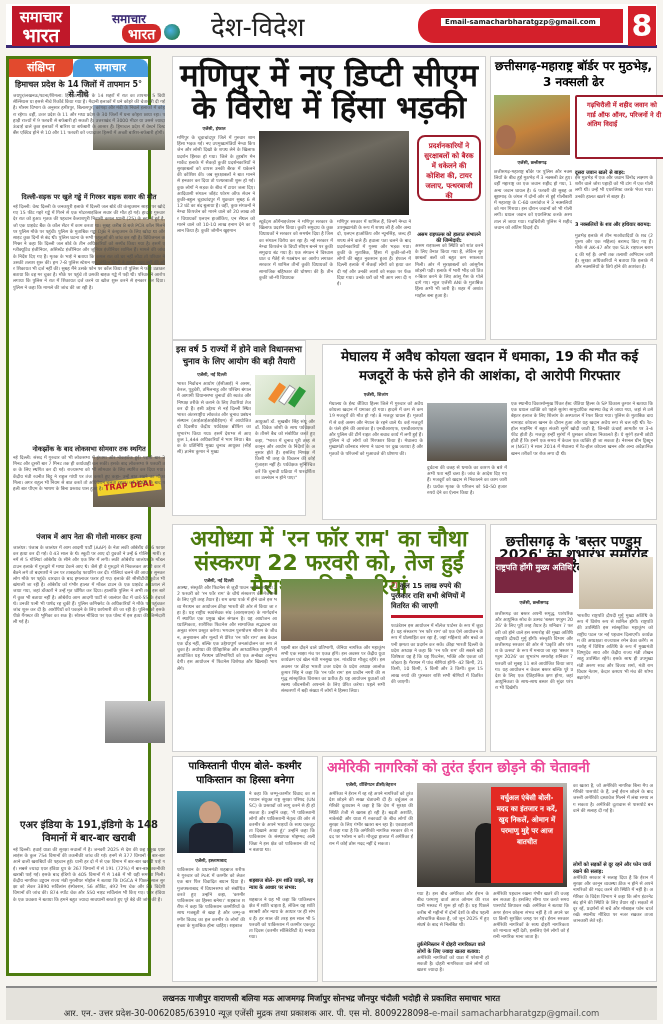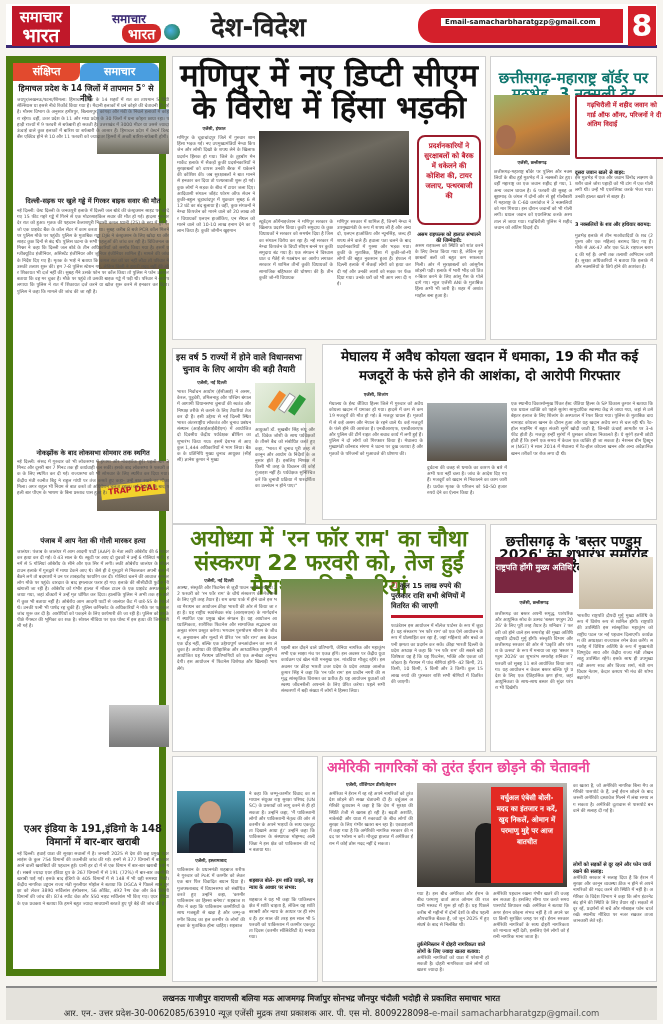--- a/index.html
+++ b/index.html
@@ -8,28 +8,28 @@
 .page{position:absolute;left:0;top:0;width:663px;height:1024px;background:#f6f4ef}
 
 .mast{position:absolute;left:6px;top:4px;width:651px;height:44px;background:#fff;border-bottom:3px solid #3b2a73}
 .logo-box{position:absolute;left:6px;top:2px;width:58px;height:40px;background:#c0182a;color:#fff;font-weight:bold;line-height:18px;text-align:center;padding-top:2px}
 .logo-box .l1{font-size:15px;display:block}
 .logo-box .l2{font-size:19px;display:block}
 .logo2{position:absolute;left:96px;top:6px;width:80px;height:34px}
 .logo2 .t1{position:absolute;left:10px;top:0;font-size:12px;font-weight:bold;color:#3b2a73}
 .logo2 .t2{position:absolute;left:20px;top:14px;font-size:14px;font-weight:bold;color:#fff;background:#d12a2a;border-radius:8px;padding:0 6px}
 .logo2 .globe{position:absolute;left:62px;top:14px;width:16px;height:16px;border-radius:50%;background:radial-gradient(circle at 40% 40%,#4cb3e6,#1a6e2b)}
-.section-title{position:absolute;left:205px;top:4px;font-size:26px;font-weight:bold;color:#222}
+.section-title{position:absolute;left:205px;top:4px;font-size:26px;font-weight:normal;color:#222}
 .date-box{position:absolute;left:412px;top:5px;width:205px;height:34px;background:#d4202b;border-radius:16px 0 0 16px;color:#fff;text-align:center}
 .date-box .d{font-size:12px;font-weight:bold;display:block;margin-top:3px}
 .date-box .e{font-size:7px;display:inline-block;background:#fff;color:#222;padding:0 4px;margin-top:2px;font-weight:bold}
 .pageno{position:absolute;left:622px;top:2px;width:28px;height:40px;background:#d4202b;color:#fff;font-size:30px;font-weight:bold;text-align:center;line-height:40px}
 
 .col{position:absolute;top:56px}
-.col-left{left:6px;width:160px;height:920px;background:#fff;border:7px solid #4d7c0f}
+.col-left{left:6px;width:145px;height:920px;background:#fff;border:3px solid #4d7c0f}
 .tag-row{height:18px;display:flex}
 .tag-a{width:46%;background:#e24a2e;color:#fff;font-size:11px;font-weight:bold;text-align:center;line-height:18px;border-radius:0 0 8px 0}
 .tag-b{width:54%;background:#4a9ee0;color:#fff;font-size:11px;font-weight:bold;text-align:center;line-height:18px;border-radius:8px 8px 0 0}
 .hl{font-weight:bold;color:#222;text-align:center;line-height:1.25}
 .txt{font-size:4.6px;line-height:6.2px;color:#555;text-align:justify;word-break:break-all;overflow:hidden}
 .photo{background:#888;position:absolute}
 .dateline{font-size:4.5px;color:#333;text-align:center;font-weight:bold}
 .abs{position:absolute}
 .callout{position:absolute;border:2px solid #9b1c2c;border-radius:8px;background:#fff;padding:4px}
 .callout .c{color:#c0182a;font-weight:bold;font-size:9px;line-height:13px;text-align:center}
@@ -82,47 +82,47 @@
     <div class="abs photo" style="left:96px;top:642px;width:60px;height:42px;background:linear-gradient(180deg,#c7c7c7,#7a7a7a)"></div>
     <div class="txt abs" style="left:4px;top:486px;width:152px;height:266px">जालंधर: पंजाब के जालंधर में आम आदमी पार्टी (AAP) के नेता लकी ओबेरॉय की 6 फायर कर हत्या कर दी गई। वे 43 साल के थे। स्कूटी पर आए दो युवकों ने उन्हें 6 गोलियां मारीं। इनमें से 5 गोलियां ओबेरॉय के सीने और एक सिर में लगी। लकी ओबेरॉय जालंधर के मॉडल टाउन इलाके में गुरुद्वारे में माथा टेकने आए थे। जैसे ही वे गुरुद्वारे से निकलकर अपनी कार में बैठने लगे तो बदमाशों ने उन पर ताबड़तोड़ फायरिंग कर दी। गोलियां चलने की आवाज सुनकर लोग मौके पर पहुंचे। वारदात के बाद हमलावर फरार हो गए। इलाके की सीसीटीवी फुटेज भी खंगाली जा रही है। ओबेरॉय को गंभीर हालत में मॉडल टाउन के एक प्राइवेट अस्पताल ले जाया गया, जहां डॉक्टरों ने उन्हें मृत घोषित कर दिया। हालांकि पुलिस ने अभी तक इस बारे में कुछ भी बताया नहीं है। ओबेरॉय आम आदमी पार्टी से जालंधर कैंट में वार्ड-55 के इंचार्ज थे। उनकी पत्नी भी पार्षद रह चुकी हैं। पुलिस कमिश्नरेट के अधिकारियों ने मौके पर पहुंचकर जांच शुरू कर दी है। आरोपियों को पकड़ने के लिए छापेमारी की जा रही है। पुलिस को इसके पीछे गैंगस्टर की भूमिका का शक है। सोशल मीडिया पर एक पोस्ट में इस हत्या की जिम्मेदारी ली गई है।</div>
     <div class="hl abs" style="left:2px;top:760px;width:156px;font-size:10px">एअर इंडिया के 191,इंडिगो के 148 विमानों में बार-बार खराबी</div>
     <div class="txt abs" style="left:4px;top:788px;width:152px;height:126px">नई दिल्ली: हवाई यात्रा की सुरक्षा सवालों में है। जनवरी 2025 से देश की छह प्रमुख एयरलाइंस के कुल 754 विमानों की तकनीकी जांच की गई। इनमें से 377 विमानों में बार-बार आने वाली खराबियों की पहचान हुई। यानी हर दो में से एक विमान में बार-बार खराबी पाई गई। सबसे ज्यादा एयर इंडिया ग्रुप के 267 विमानों में से 191 (72%) में बार-बार तकनीकी खराबी पाई गई। इसके बाद इंडिगो के 405 विमानों में से 148 में भी यही समस्या मिली। केंद्रीय नागरिक उड्डयन राज्य मंत्री मुरलीधर मोहोल ने बताया कि DGCA ने पिछले साल सुरक्षा को लेकर 3890 सर्विलांस इंस्पेक्शन, 56 ऑडिट, 492 रैम्प चेक और 84 विदेशी विमानों की जांच की। 874 स्पॉट चेक और 550 नाइट सर्विलांस भी किए गए। एयर इंडिया के एक प्रवक्ता ने बताया कि हमने बहुत ज्यादा सावधानी बरतते हुए पूरे बेड़े की जांच की है।</div>
   </div>
 
   <div class="abs" style="left:172px;top:56px;width:314px;height:284px;background:#fff;border:1px solid #cfcfcf">
     <div class="hl" style="font-size:31px;line-height:32px;margin-top:2px;color:#111">मणिपुर में नए डिप्टी सीएम के विरोध में हिंसा भड़की</div>
     <div class="dateline abs" style="left:6px;top:68px;width:70px">एजेंसी, इंफाल</div>
     <div class="abs photo" style="left:86px;top:74px;width:150px;height:84px;background:linear-gradient(160deg,#3d3a36 0%,#6e6a60 40%,#262521 100%)"></div>
-    <div class="callout" style="left:244px;top:78px;width:64px;height:90px">
+    <div class="callout" style="left:244px;top:78px;width:64px;height:66px">
       <div class="c" style="font-size:7px;line-height:10px">प्रदर्शनकारियों ने सुरक्षाबलों को बैरक में धकेलने की कोशिश की, टायर जलाए, पत्थरबाजी की</div>
     </div>
     <div class="txt abs" style="left:4px;top:78px;width:78px;height:200px">मणिपुर के चूड़ाचांदपुर जिले में गुरुवार शाम हिंसा भड़क गई। नए उपमुख्यमंत्रियों नेम्चा किपजेन और लोसी दिखो के शपथ लेने के खिलाफ प्रदर्शन हिंसक हो गया। जिले के तुइबोंग मेन मार्केट इलाके में सैकड़ों कुकी प्रदर्शनकारियों ने सुरक्षाबलों को वापस उनकी बैरक में धकेलने की कोशिश की। जब सुरक्षाबलों ने बात मानने से इनकार कर दिया तो पत्थरबाजी शुरू हो गई। कुछ लोगों ने सड़क के बीच में टायर जला दिए। आदिवासी संगठन जॉइंट फोरम ऑफ सेवन ने कुकी-बहुल चूड़ाचांदपुर में शुक्रवार सुबह 6 से 12 घंटे का बंद बुलाया है। वहीं, कुछ संगठनों ने नेम्चा किपजेन को मारने वाले को 20 लाख और विधायकों एलएन हाओकिप, एन सेंथल को मारने वाले को 10-10 लाख इनाम देने का ऐलान किया है। कुकी जोमीन खुइमान</div>
     <div class="txt abs" style="left:86px;top:162px;width:74px;height:118px">स्टूडेंट्स ऑर्गेनाइजेशन ने मणिपुर सरकार के खिलाफ प्रदर्शन किया। कुकी समुदाय के कुछ विधायकों ने सरकार को समर्थन दिया है जिसका संगठन विरोध कर रहा है। नई सरकार में नेम्चा किपजेन के डिप्टी सीएम बनने पर कुकी समुदाय बंट गया है। एक संगठन ने विश्वासघात व मैतेई से गठबंधन का आरोप लगाकर सरकार में शामिल तीनों कुकी विधायकों के सामाजिक बहिष्कार की घोषणा की है। तीन कुकी जो-मी विधायक</div>
     <div class="txt abs" style="left:164px;top:162px;width:74px;height:118px">मणिपुर सरकार में शामिल हैं, जिनमें नेम्चा ने उपमुख्यमंत्री के रूप में शपथ ली है और अन्य दो, एलएन हाओकिप और न्यूनसिंह, जल्द ही शपथ लेने वाले हैं। हवाला पता चलने के बाद प्रदर्शनकारियों में गुस्सा और भड़क गया। कुकी के मुताबिक, हिंसा में कुकी-जो-मी लोगों की बहुत नुकसान हुआ है। इंफाल में दिल्ली इलाके में सैकड़ों लोगों को हत्या कर दी गई और उनकी लाशों को सड़क पर फेंक दिया गया। उनके घरों को भी आग लगा दी गई।</div>
     <div class="abs" style="left:242px;top:174px;width:68px;font-size:5px;font-weight:bold;text-align:center">असम राइफल्स को हालात संभालने की जिम्मेदारी:</div>
     <div class="txt abs" style="left:242px;top:186px;width:68px;height:94px">असम राइफल्स को स्थिति को शांत करने के लिए तैनात किया गया है, लेकिन सुरक्षाबलों बलों को बहुत कम सफलता मिली। ओर में सुरक्षाबलों को आंसूगैस छोड़नी पड़ी। इलाके में भारी भीड़ को तितर-बितर करने के लिए आंसू गैस के गोले दागे गए। न्यूज एजेंसी ANI के मुताबिक हिंसा अभी भी जारी है। शहर में अशांत माहौल बना हुआ है।</div>
   </div>
 
   <div class="abs" style="left:490px;top:56px;width:167px;height:284px;background:#fff;border:1px solid #cfcfcf">
-    <div class="hl" style="font-size:15px;line-height:16px;margin-top:13px;color:#0f766e">छत्तीसगढ़-महाराष्ट्र बॉर्डर पर मुठभेड़, 3 नक्सली ढेर</div>
+    <div class="hl" style="font-size:12px;line-height:16px;margin-top:1px;color:#000000">छत्तीसगढ़-महाराष्ट्र बॉर्डर पर मुठभेड़, 3 नक्सली ढेर</div>
     <div class="abs photo" style="left:3px;top:38px;width:76px;height:60px;background:linear-gradient(160deg,#9db36b 0%,#c4823c 55%,#7d5d44 100%)">
       <div style="position:absolute;left:2px;top:30px;width:20px;height:24px;border-radius:50%;background:#a86f4f"></div>
     </div>
     <div class="callout" style="left:84px;top:38px;width:98px;height:64px;border-radius:2px;border-color:#9b1c2c">
       <div class="c" style="font-size:6.5px;line-height:9.5px;text-align:left;padding-left:6px">गढ़चिरौली में शहीद जवान को गार्ड ऑफ ऑनर, परिजनों ने दी अंतिम विदाई</div>
     </div>
     <div class="dateline abs" style="left:3px;top:102px;width:76px">एजेंसी, छत्तीसगढ़</div>
     <div class="txt abs" style="left:3px;top:112px;width:78px;height:170px">छत्तीसगढ़-महाराष्ट्र बॉर्डर पर पुलिस और नक्सलियों के बीच हुई मुठभेड़ में 3 नक्सली ढेर हुए। वहीं महाराष्ट्र का एक जवान शहीद हो गया, 1 अन्य जवान घायल है। 6 फरवरी की सुबह अबूझमाड़ के जंगल में दोनों ओर से हुई गोलीबारी में महाराष्ट्र के C-60 कमांडोज ने 3 नक्सलियों को मार गिराया। इस दौरान जवानों को भी गोली लगी। घायल जवान को एयरलिफ्ट करके अस्पताल ले जाया गया। गढ़चिरौली पुलिस ने शहीद जवान को अंतिम विदाई दी।</div>
     <div class="abs" style="left:84px;top:112px;width:78px;font-size:5px;font-weight:bold">दूसरा जवान खतरे से बाहर:</div>
     <div class="txt abs" style="left:84px;top:118px;width:78px;height:44px">इस मुठभेड़ में एक और जवान विनोद लक्ष्मण के शरीर वाले जोरा पहाड़ी को भी टांग में एक गोली लगी थी। उन्हें भी एयरलिफ्ट करके भेजा गया। उनकी हालत खतरे से बाहर है।</div>
     <div class="abs" style="left:84px;top:164px;width:78px;font-size:5px;font-weight:bold">3 नक्सलियों के शव और हथियार बरामद:</div>
     <div class="txt abs" style="left:84px;top:176px;width:78px;height:106px">मुठभेड़ इलाके से तीन माओवादियों के शव (2 पुरुष और एक महिला) बरामद किए गए हैं। मौके से AK-47 और एक SLR राइफल बरामद की गई है। अभी तक तलाशी अभियान जारी है। सुरक्षा अधिकारियों ने बताया कि इलाके में और नक्सलियों के छिपे होने की आशंका है।</div>
   </div>
 
-  <div class="abs" style="left:172px;top:348px;width:134px;height:176px;background:#fff;border:1px solid #cfcfcf">
+  <div class="abs" style="left:172px;top:340px;width:134px;height:176px;background:#fff;border:1px solid #cfcfcf">
     <div class="hl" style="font-size:8.5px;line-height:12px;margin-top:2px">इस वर्ष 5 राज्यों में होने वाले विधानसभा चुनाव के लिए आयोग की बड़ी तैयारी</div>
     <div class="dateline abs" style="left:4px;top:30px;width:70px">एजेंसी, नई दिल्ली</div>
     <div class="abs photo" style="left:82px;top:34px;width:60px;height:40px;background:linear-gradient(135deg,#e8efe0,#bfd4b0)">
       <div style="position:absolute;left:18px;top:8px;width:8px;height:20px;background:#f28a2e;transform:rotate(35deg)"></div>
       <div style="position:absolute;left:28px;top:10px;width:8px;height:20px;background:#fff;border:1px solid #999;transform:rotate(35deg)"></div>
       <div style="position:absolute;left:38px;top:12px;width:8px;height:20px;background:#2d9a3b;transform:rotate(35deg)"></div>
     </div>
     <div class="txt abs" style="left:4px;top:40px;width:74px;height:130px">भारत निर्वाचन आयोग (ईसीआई) ने असम, केरल, पुडुचेरी, तमिलनाडु और पश्चिम बंगाल में आगामी विधानसभा चुनावों की स्वतंत्र और निष्पक्ष तरीके से कराने के लिए तैयारियां तेज कर दी हैं। इसी उद्देश्य से नई दिल्ली स्थित भारत अंतरराष्ट्रीय लोकतंत्र और चुनाव प्रबंधन संस्थान (आईआईआईडीईएम) में आयोजित दो दिवसीय केंद्रीय पर्यवेक्षक ब्रीफिंग का शुभारंभ किया गया। इसमें देशभर से आए कुल 1,444 अधिकारियों ने भाग लिया। बैठक के प्रतिनिधि मुख्य चुनाव आयुक्त (सीईसी) ज्ञानेश कुमार ने मुख्य</div>
     <div class="txt abs" style="left:82px;top:78px;width:60px;height:92px">आयुक्तों डॉ. सुखबीर सिंह संधू और डॉ. विवेक जोशी के साथ पर्यवेक्षकों के तीसरे बैच को संबोधित करते हुए कहा, "भारत में चुनाव पूरी तरह से कानून और आयोग के निर्देशों के अनुसार होते हैं। इसलिए निष्पक्ष में किसी भी तरह के विचलन की कोई गुंजाइश नहीं है। पर्यवेक्षक सुनिश्चित करें कि चुनावी प्रक्रिया में पारदर्शिता का उल्लंघन न होने पाए।"</div>
   </div>
@@ -152,20 +152,21 @@
   <div class="abs" style="left:490px;top:524px;width:167px;height:228px;background:#fff;border:1px solid #cfcfcf">
     <div class="hl" style="font-size:14px;line-height:13px;margin-top:10px;color:#111">छत्तीसगढ़ के 'बस्तर पण्डुम 2026' का शुभारंभ समारोह सात फरवरी को</div>
     <div class="maroon" style="left:4px;top:32px;width:78px;height:36px;font-size:8px;line-height:12px;padding-top:5px">राष्ट्रपति होंगी मुख्य अतिथि</div>
     <div class="abs photo" style="left:88px;top:32px;width:74px;height:52px;background:linear-gradient(180deg,#e8e0d0,#c9bca6)"></div>
     <div class="dateline abs" style="left:4px;top:74px;width:78px">एजेंसी, छत्तीसगढ़</div>
     <div class="txt abs" style="left:4px;top:86px;width:78px;height:138px">छत्तीसगढ़ का बस्तर अपनी समृद्ध, पारंपरिक और आधुनिक सोच के उत्सव 'बस्तर पण्डुम 2026' के लिए पूरी तरह तैयार है। शनिवार 7 फरवरी को होने वाले इस समारोह की मुख्य अतिथि राष्ट्रपति द्रौपदी मुर्मु होंगी। संस्कृति विभाग और छत्तीसगढ़ सरकार की ओर से 'प्रकृति और परंपरा के उत्सव' के रूप में मनाया जा रहा 'बस्तर पण्डुम 2026' का शुभारंभ समारोह शनिवार 7 फरवरी को सुबह 11 बजे आयोजित किया जाएगा। यह आयोजन न केवल बस्तर बल्कि पूरे प्रदेश के लिए एक ऐतिहासिक क्षण होगा, जहां आधुनिकता के साथ-साथ बस्तर की सुंदर परंपरा भी दिखेगी।</div>
     <div class="txt abs" style="left:86px;top:88px;width:76px;height:136px">भारतीय राष्ट्रपति द्रौपदी मुर्मु मुख्य अतिथि के रूप में विशेष रूप से शामिल होंगी। राष्ट्रपति की उपस्थिति इस सांस्कृतिक महाकुंभ को राष्ट्रीय पटल पर नई पहचान दिलाएगी। कार्यक्रम की अध्यक्षता राज्यपाल रमेन डेका करेंगे। समारोह में विशिष्ट अतिथि के रूप में मुख्यमंत्री विष्णुदेव साय और केंद्रीय राज्य मंत्री तोखन साहू उपस्थित रहेंगे। इसके साथ ही उपमुख्यमंत्री अरुण साव और विजय शर्मा, मंत्री रामविचार नेताम, केदार कश्यप भी मंच की शोभा बढ़ाएंगे।</div>
   </div>
 
   <div class="abs" style="left:172px;top:756px;width:146px;height:226px;background:#fff;border:1px solid #cfcfcf">
+    <div class="hl" style="font-size:10px;line-height:14px;margin-top:2px;color:#111">पाकिस्तानी पीएम बोले- कश्मीर पाकिस्तान का हिस्सा बनेगा</div>
     <div class="abs photo" style="left:4px;top:34px;width:68px;height:62px;background:linear-gradient(180deg,#4f9bb4 0%,#2f6e82 50%,#1e2a36 100%)">
       <div style="position:absolute;left:22px;top:10px;width:22px;height:24px;border-radius:50%;background:#c99e82"></div>
       <div style="position:absolute;left:12px;top:32px;width:44px;height:30px;background:#1e2330;border-radius:10px 10px 0 0"></div>
     </div>
     <div class="dateline abs" style="left:4px;top:100px;width:68px">एजेंसी, इस्लामाबाद</div>
     <div class="txt abs" style="left:4px;top:110px;width:68px;height:112px">पाकिस्तान के प्रधानमंत्री शहबाज शरीफ ने गुरुवार को PoK में कश्मीर को लेकर एक बार फिर विवादित बयान दिया है। मुजफ्फराबाद में विधानसभा को संबोधित करते हुए उन्होंने कहा, 'कश्मीर पाकिस्तान का हिस्सा बनेगा।' शहबाज शरीफ ने कहा कि पाकिस्तान कश्मीरियों के साथ मजबूती से खड़ा है और जम्मू-कश्मीर विवाद का हल कश्मीर के लोगों की इच्छा के मुताबिक होना चाहिए। शहबाज</div>
     <div class="txt abs" style="left:76px;top:34px;width:66px;height:84px">ने कहा कि जम्मू-कश्मीर विवाद का समाधान संयुक्त राष्ट्र सुरक्षा परिषद (UNSC) के प्रस्तावों को लागू करने से ही हो सकता है। उन्होंने कहा, 'मैं पाकिस्तानी लोगों और पाकिस्तानी नेतृत्व की ओर से कश्मीर के अपने भाइयों के साथ एकजुटता दिखाने आया हूं।' उन्होंने कहा कि पाकिस्तान के संस्थापक मोहम्मद अली जिन्ना ने इस क्षेत्र को पाकिस्तान की गर्दन बताया था।</div>
     <div class="abs" style="left:76px;top:120px;width:66px;font-size:5px;font-weight:bold;line-height:6.5px">शहबाज बोले- हम शांति चाहते, यह न्याय के आधार पर संभव:</div>
     <div class="txt abs" style="left:76px;top:140px;width:66px;height:82px">शहबाज ने यह भी कहा कि पाकिस्तान क्षेत्र में शांति चाहता है, लेकिन यह शांति बराबरी और न्याय के आधार पर ही संभव है। हर साल की तरह इस साल भी 5 फरवरी को पाकिस्तान में कश्मीर एकजुटता दिवस (कश्मीर सॉलिडेरिटी डे) मनाया गया।</div>
   </div>

